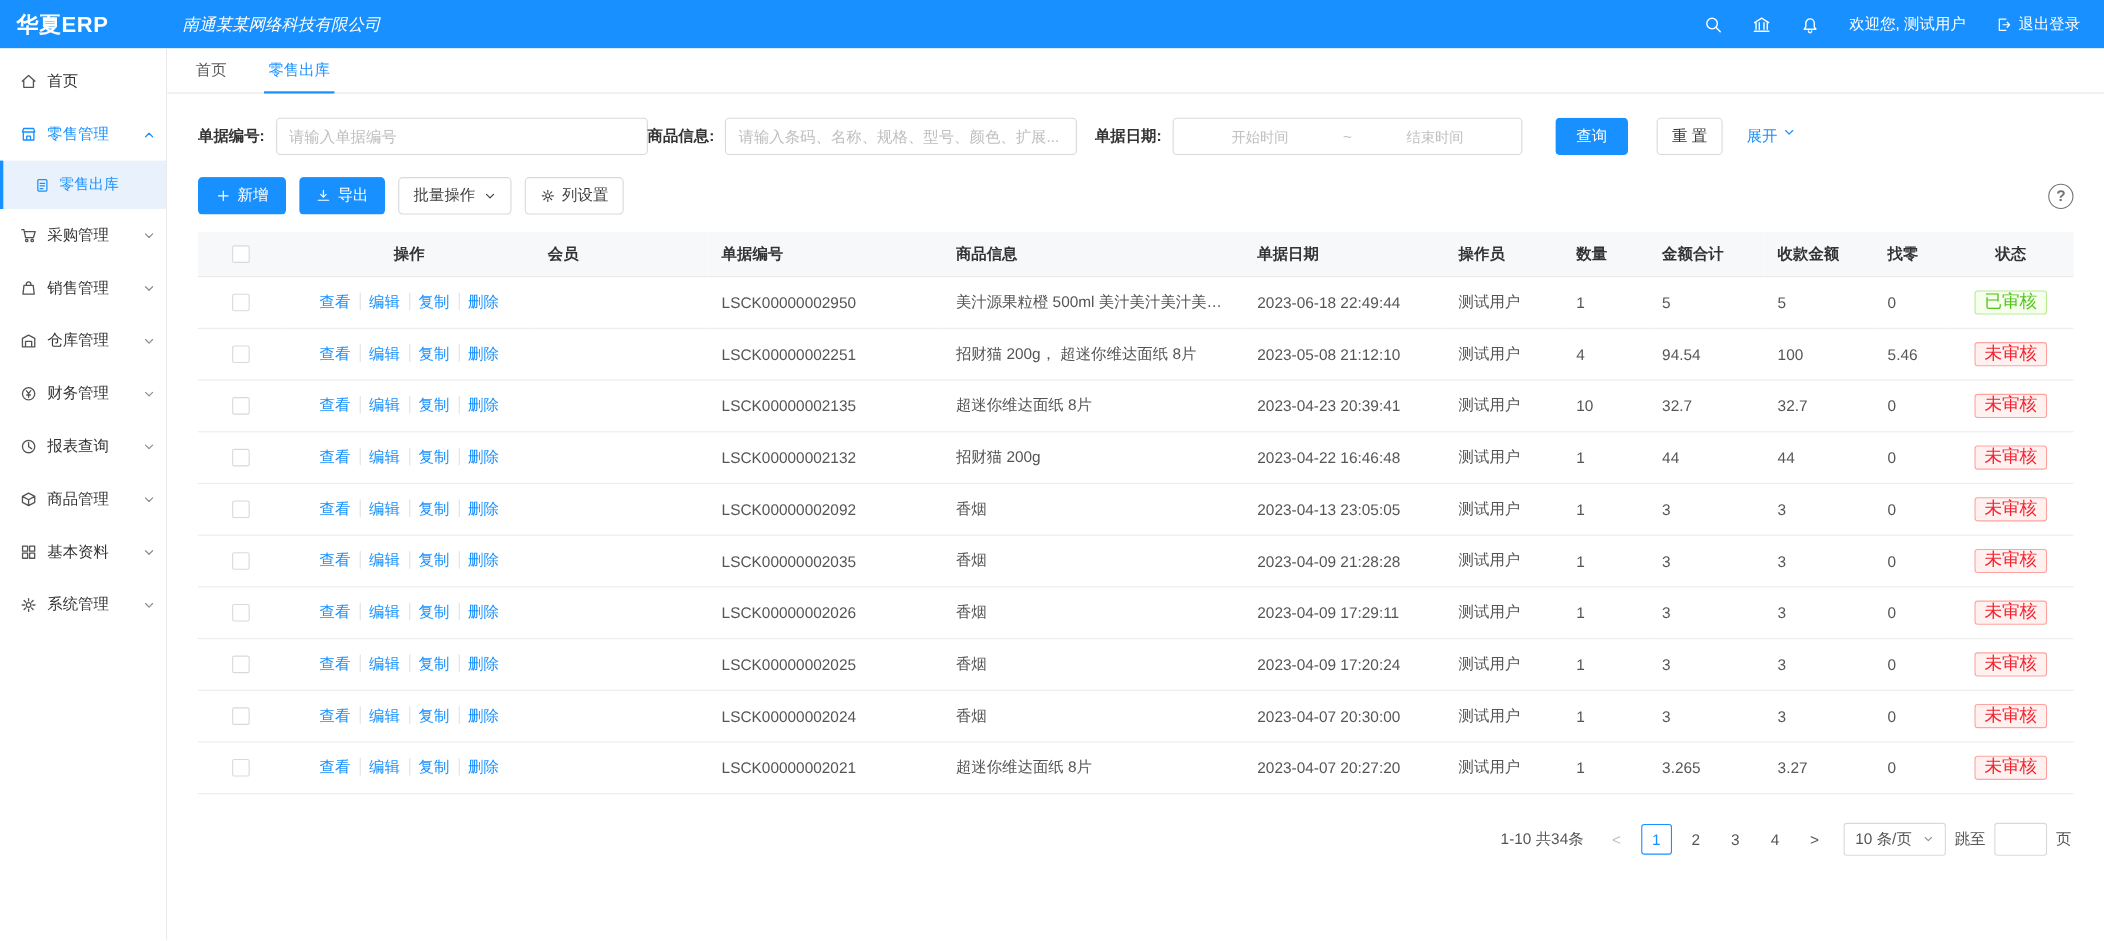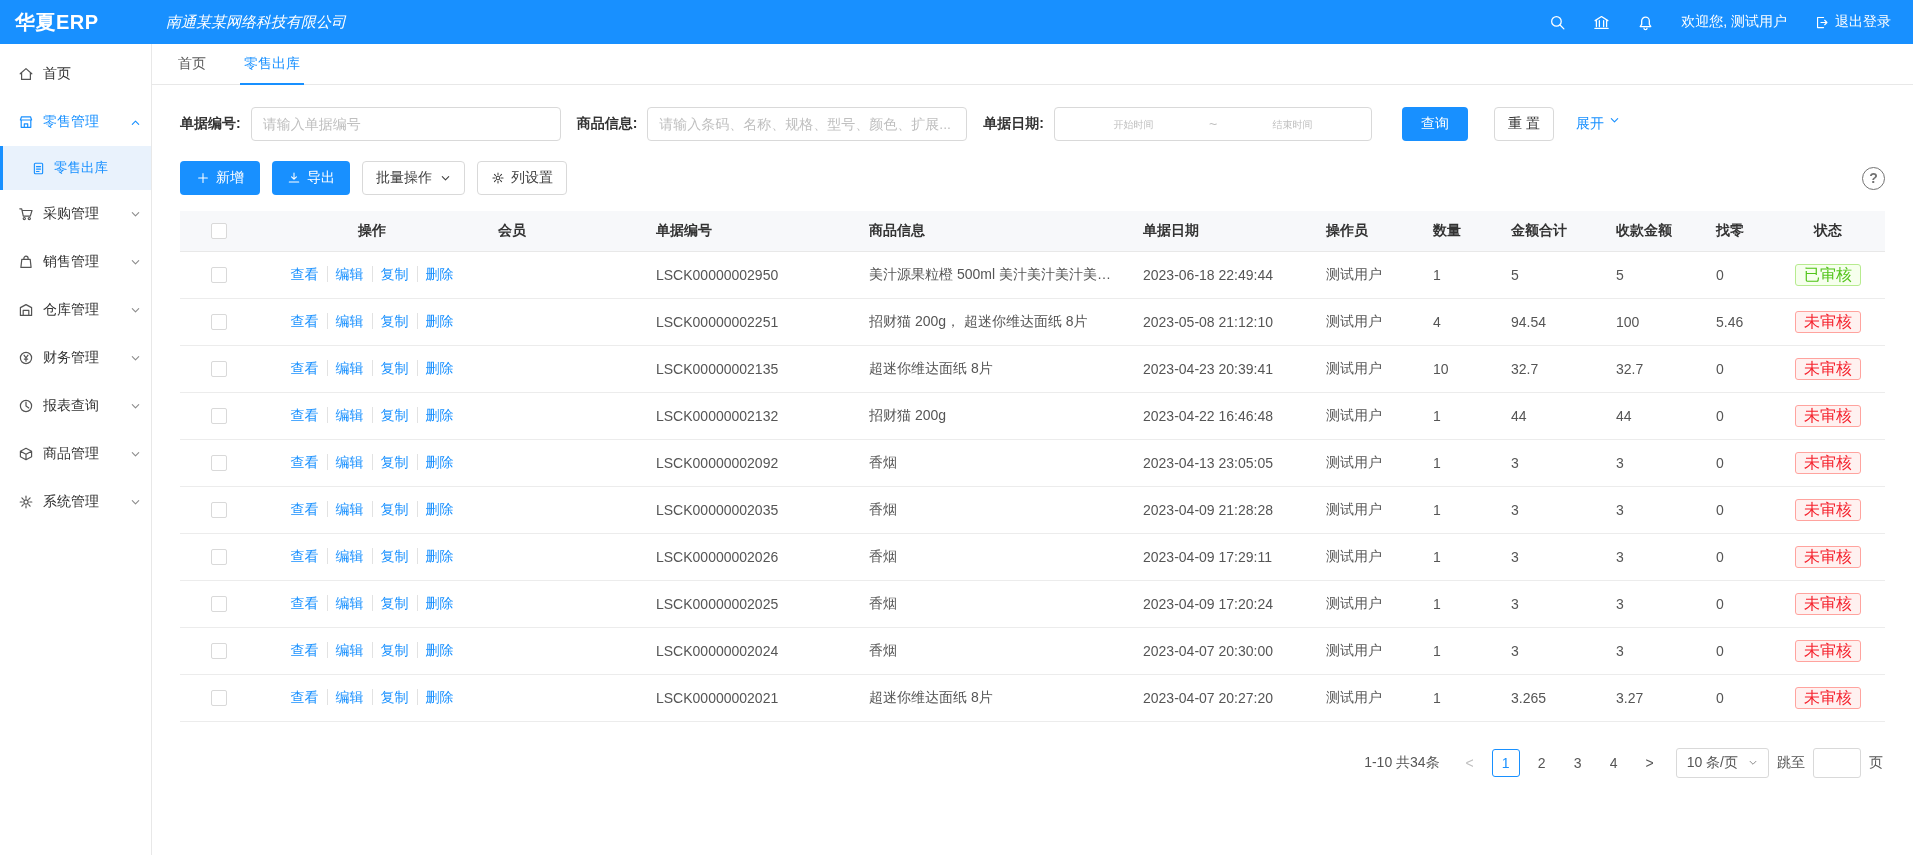--- a/index.html
+++ b/index.html
@@ -38,24 +38,24 @@
   .tab.active { color:#1890ff; }
   .tab.active::after { content:""; position:absolute; left:-4px; right:-4px; bottom:-1px; height:2px; background:#1890ff; }
 
   .content { padding:22px 28px 0; flex:1; min-width:0; }
 
   
   .filter-row { display:flex; align-items:center; font-size:14px; margin-bottom:20px; }
   .f-label { font-weight:700; color:#333; margin-right:10px; white-space:nowrap; }
   .f-input { height:34px; border:1px solid #d9d9d9; border-radius:4px; padding:0 11px; font-size:14px; color:#333; outline:none; }
   .f-input::placeholder { color:#bfbfbf; }
-  .inp-billno { width:310px; margin-right:16px; }
+  .inp-billno { width:338px; }
   .inp-product { width:320px; margin-right:16px; }
   .range { width:318px; height:34px; border:1px solid #d9d9d9; border-radius:4px; display:flex; align-items:center; padding:0 8px; }
-  .range input { border:none; outline:none; flex:1; min-width:0; text-align:center; font-size:10px; color:#333; background:transparent; }
+  .range input { border:none; outline:none; flex:1; min-width:0; text-align:center; font-size:13px; color:#333; background:transparent; }
   .range input::placeholder { color:#bfbfbf; }
   .tilde { color:#bfbfbf; padding:0 5px; }
 
   .btn { height:34px; border-radius:4px; font-size:14px; display:inline-flex; align-items:center; justify-content:center; cursor:pointer; border:1px solid transparent; white-space:nowrap; }
   .btn-primary { background:#1890ff; color:#fff; }
   .btn-default { background:#fff; color:#333; border-color:#d9d9d9; }
   .btn-search { padding:0 18px; margin-left:30px; }
   .btn-reset { padding:1px 13px; margin-left:26px; }
   .expand-link { margin-left:22px; color:#1890ff; display:inline-flex; align-items:flex-start; gap:5px; cursor:pointer; }
   .caret { width:11px; height:11px; display:inline-block; }
@@ -232,20 +232,36 @@
             </svg>
           </span>
       </div>
       <div class="menu-item">
         <span class="micon">
             <svg viewBox="0 0 16 16">
               <path d="M8 2.3 13.6 5.3v5.4L8 13.7 2.4 10.7V5.3L8 2.3ZM2.4 5.3 8 8.3l5.6-3M8 8.3v5.4"></path>
             </svg>
           </span>
         <span>商品管理</span>
+        <span class="arrow">
+            <svg viewBox="0 0 12 12">
+              <path d="M2.5 4 6 7.5 9.5 4"></path>
+            </svg>
+          </span>
+      </div>
+      <div class="menu-item">
+        <span class="micon">
+            <svg viewBox="0 0 16 16">
+              <rect x="2.5" y="2.5" width="4.6" height="4.6"></rect>
+              <rect x="8.9" y="2.5" width="4.6" height="4.6"></rect>
+              <rect x="2.5" y="8.9" width="4.6" height="4.6"></rect>
+              <rect x="8.9" y="8.9" width="4.6" height="4.6"></rect>
+            </svg>
+          </span>
+        <span>基本资料</span>
         <span class="arrow">
             <svg viewBox="0 0 12 12">
               <path d="M2.5 4 6 7.5 9.5 4"></path>
             </svg>
           </span>
       </div>
       <div class="menu-item">
         <span class="micon">
             <svg viewBox="0 0 16 16">
               <circle cx="8" cy="8" r="2.1"></circle>

